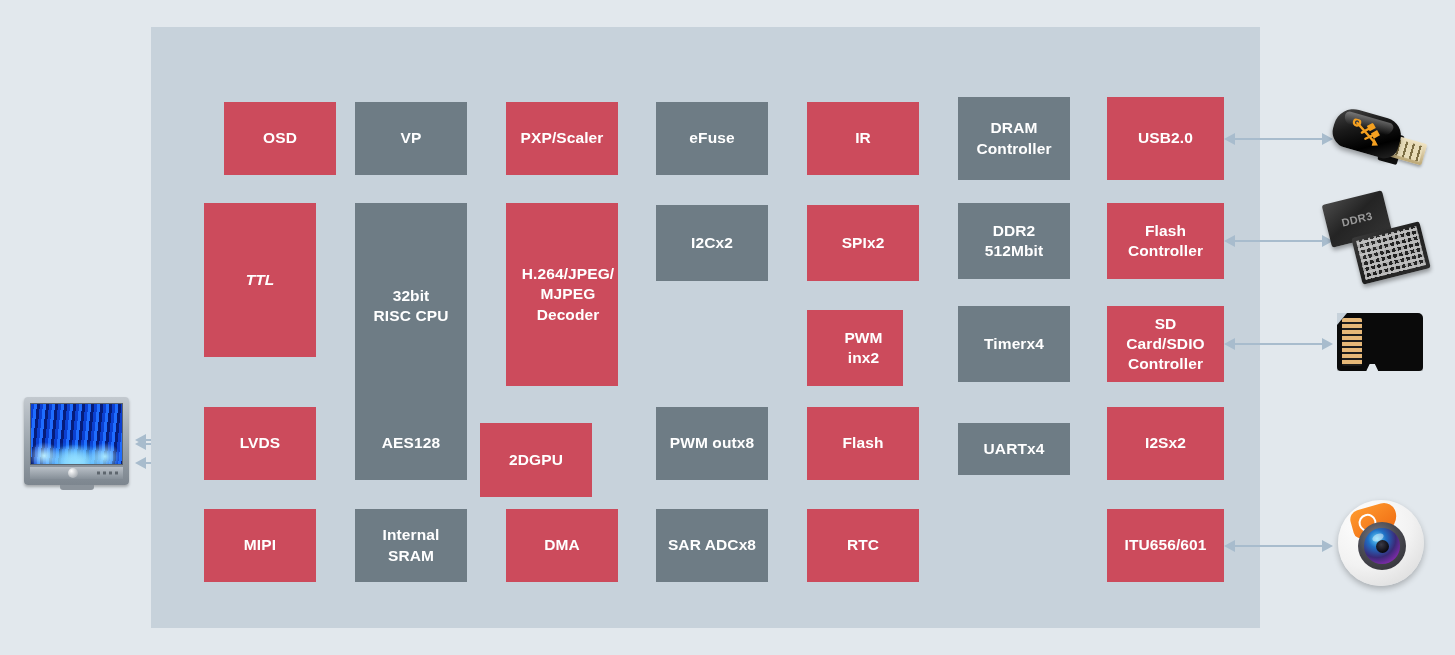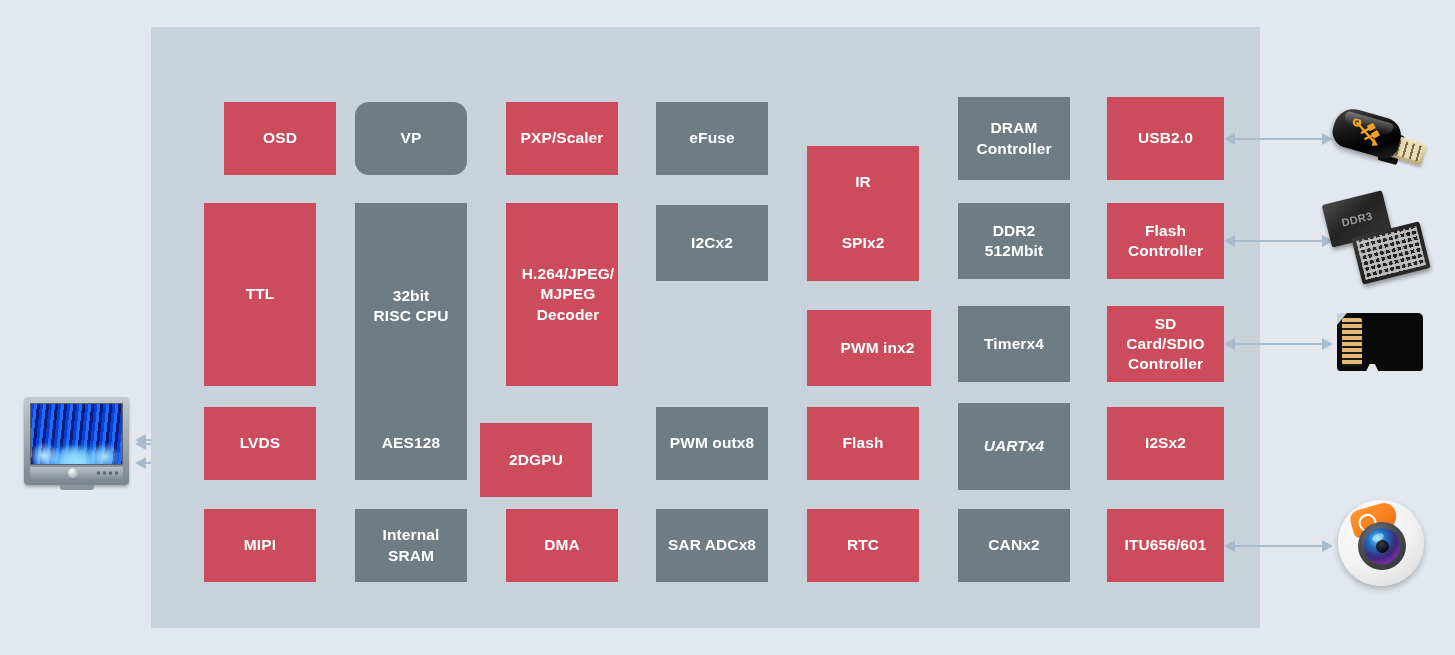--- a/index.html
+++ b/index.html
@@ -211,56 +211,55 @@
   <div class="conn">
     <div class="hline" style="left:167px; top:562px; width:92px;"></div>
     <div class="vline" style="left:167px; top:462px; height:102px;"></div>
     <div class="hline" style="left:146px; top:462px; width:23px;"></div>
     <div class="arrow-l" style="left:135px; top:457px;"></div>
   </div>
 
   <div id="soc-panel"></div>
 
   <div class="blk red" style="left:204px; top:102px;  width:112px; height:73px;margin-left:20px;">OSD</div>
-  <div class="blk red" style="left:204px; top:203px; width:112px; height:183px;">TTL</div>
+  <div class="blk red" style="left:204px; top:203px; width:112px; height:154px;font-style:italic;">TTL</div>
   <div class="blk red" style="left:204px; top:407px; width:112px; height:73px;">LVDS</div>
   <div class="blk red" style="left:204px; top:509px; width:112px; height:73px;">MIPI</div>
 
-  <div class="blk gray" style="left:355px; top:102px;  width:112px; height:73px;border-radius:14px;">VP</div>
+  <div class="blk gray" style="left:355px; top:102px;  width:112px; height:73px;">VP</div>
   <div class="blk gray" style="left:355px; top:203px; width:112px; height:206px;">32bit
 RISC CPU</div>
   <div class="blk gray" style="left:355px; top:407px; width:112px; height:73px;">AES128</div>
   <div class="blk gray" style="left:355px; top:509px; width:112px; height:73px;">Internal
 SRAM</div>
 
   <div class="blk red" style="left:506px; top:102px;  width:112px; height:73px;">PXP/Scaler</div>
   <div class="blk red" style="left:506px; top:203px; width:112px; height:183px;padding-left:16px;">H.264/JPEG/
 MJPEG
 Decoder</div>
   <div class="blk red" style="left:480px; top:407px; width:112px; height:74px;margin-top:16px;">2DGPU</div>
   <div class="blk gray" style="left:656px; top:102px; width:112px; height:73px;">eFuse</div>
 
   <div class="blk red" style="left:506px; top:509px; width:112px; height:73px;">DMA</div>
   <div class="blk gray" style="left:656px; top:205px; width:112px; height:76px;">I2Cx2</div>
   <div class="blk gray" style="left:656px; top:407px; width:112px; height:73px;">PWM outx8</div>
   <div class="blk gray" style="left:656px; top:509px; width:112px; height:73px;">SAR ADCx8</div>
 
-  <div class="blk red" style="left:807px; top:102px; width:112px; height:73px;margin-top:44px;">IR</div>
+  <div class="blk red" style="left:807px; top:102px; width:112px; height:73px;">IR</div>
   <div class="blk red" style="left:807px; top:205px; width:112px; height:76px;">SPIx2</div>
-  <div class="blk red" style="left:807px; top:310px; width:124px; height:76px;padding-left:21px;">PWM inx2</div>
+  <div class="blk red" style="left:807px; top:310px; width:96px; height:76px;padding-left:21px;">PWM inx2</div>
   <div class="blk red" style="left:807px; top:407px; width:112px; height:73px;">Flash</div>
   <div class="blk red" style="left:807px; top:509px; width:112px; height:73px;">RTC</div>
 
   <div class="blk gray" style="left:958px; top:97px;  width:112px; height:83px;">DRAM
 Controller</div>
   <div class="blk gray" style="left:958px; top:203px; width:112px; height:76px;">DDR2
 512Mbit</div>
   <div class="blk gray" style="left:958px; top:306px; width:112px; height:76px;">Timerx4</div>
-  <div class="blk gray" style="left:958px; top:403px; width:112px; height:87px;font-style:italic;">UARTx4</div>
-  <div class="blk gray" style="left:958px; top:509px; width:112px; height:73px;">CANx2</div>
+  <div class="blk gray" style="left:958px; top:423px; width:112px; height:52px;">UARTx4</div>
 
   <div class="blk red" style="left:1107px; top:97px;  width:117px; height:83px;">USB2.0</div>
   <div class="blk red" style="left:1107px; top:203px; width:117px; height:76px;">Flash
 Controller</div>
   <div class="blk red" style="left:1107px; top:306px; width:117px; height:76px;">SD
 Card/SDIO
 Controller</div>
   <div class="blk red" style="left:1107px; top:407px; width:117px; height:73px;">I2Sx2</div>
   <div class="blk red" style="left:1107px; top:509px; width:117px; height:73px;">ITU656/601</div>
 

